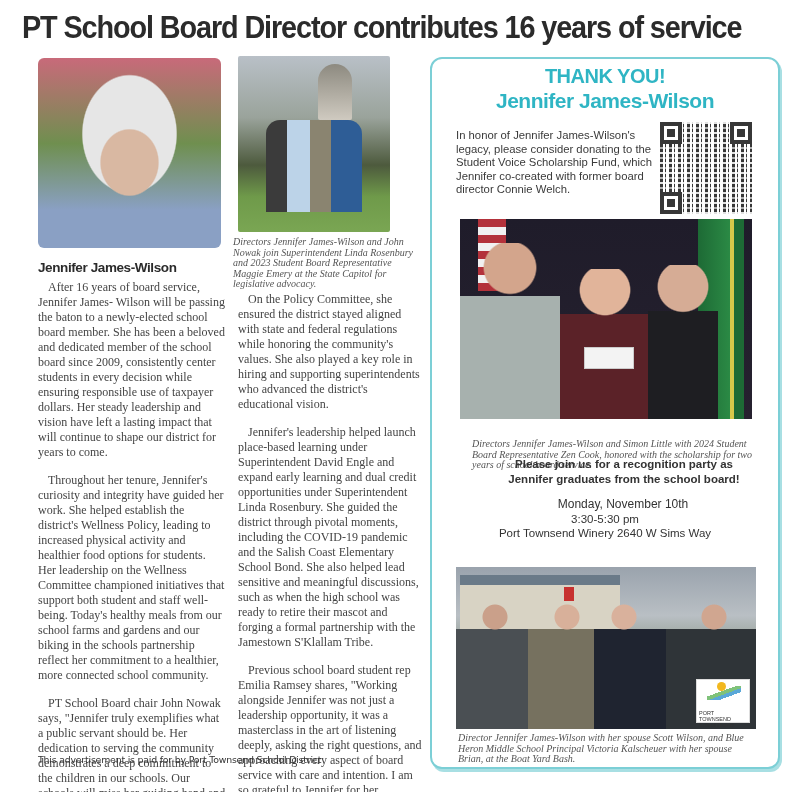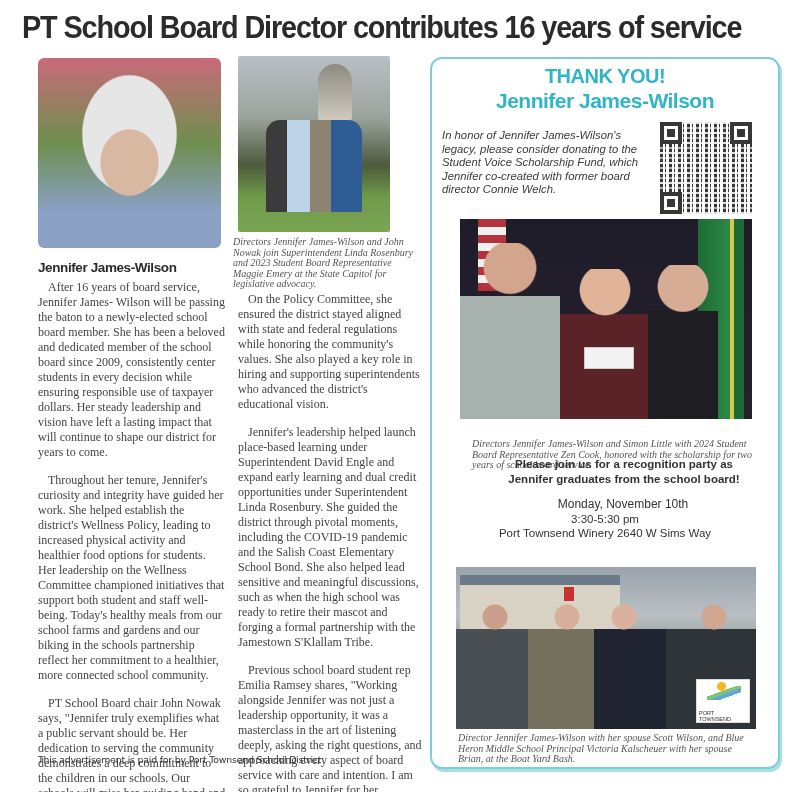--- a/index.html
+++ b/index.html
@@ -53,22 +53,22 @@
     background: #fff;
   }
   .thank-title {
     position: absolute; left: 0; width: 100%; text-align: center;
     font-family: "Liberation Sans", sans-serif; font-weight: bold; color: #2fb5c4;
     letter-spacing: -0.5px;
   }
   .thank-1 { top: 6px; font-size: 20px; }
   .thank-2 { top: 30px; font-size: 21px; }
   .donate-text {
-    position: absolute; left: 10px; top: 70px; width: 200px;
-    font-family: "Liberation Sans", sans-serif; font-size: 11.3px; line-height: 13.5px; color: #3a3a3a; font-style: italic;
+    position: absolute; left: 24px; top: 70px; width: 200px;
+    font-family: "Liberation Sans", sans-serif; font-size: 11.3px; line-height: 13.5px; color: #3a3a3a;
   }
   .qr {
     position: absolute; left: 228px; top: 63px; width: 92px; height: 92px;
     background:
       repeating-linear-gradient(90deg, #222 0 3px, #fff 3px 5px, #222 5px 6px, #fff 6px 9px),
       #fff;
     opacity: 0.9;
   }
   .qr::before { content: ""; position: absolute; inset: 0;
     background: repeating-linear-gradient(0deg, rgba(255,255,255,0.85) 0 2px, transparent 2px 5px, rgba(255,255,255,0.6) 5px 7px, transparent 7px 10px); }

